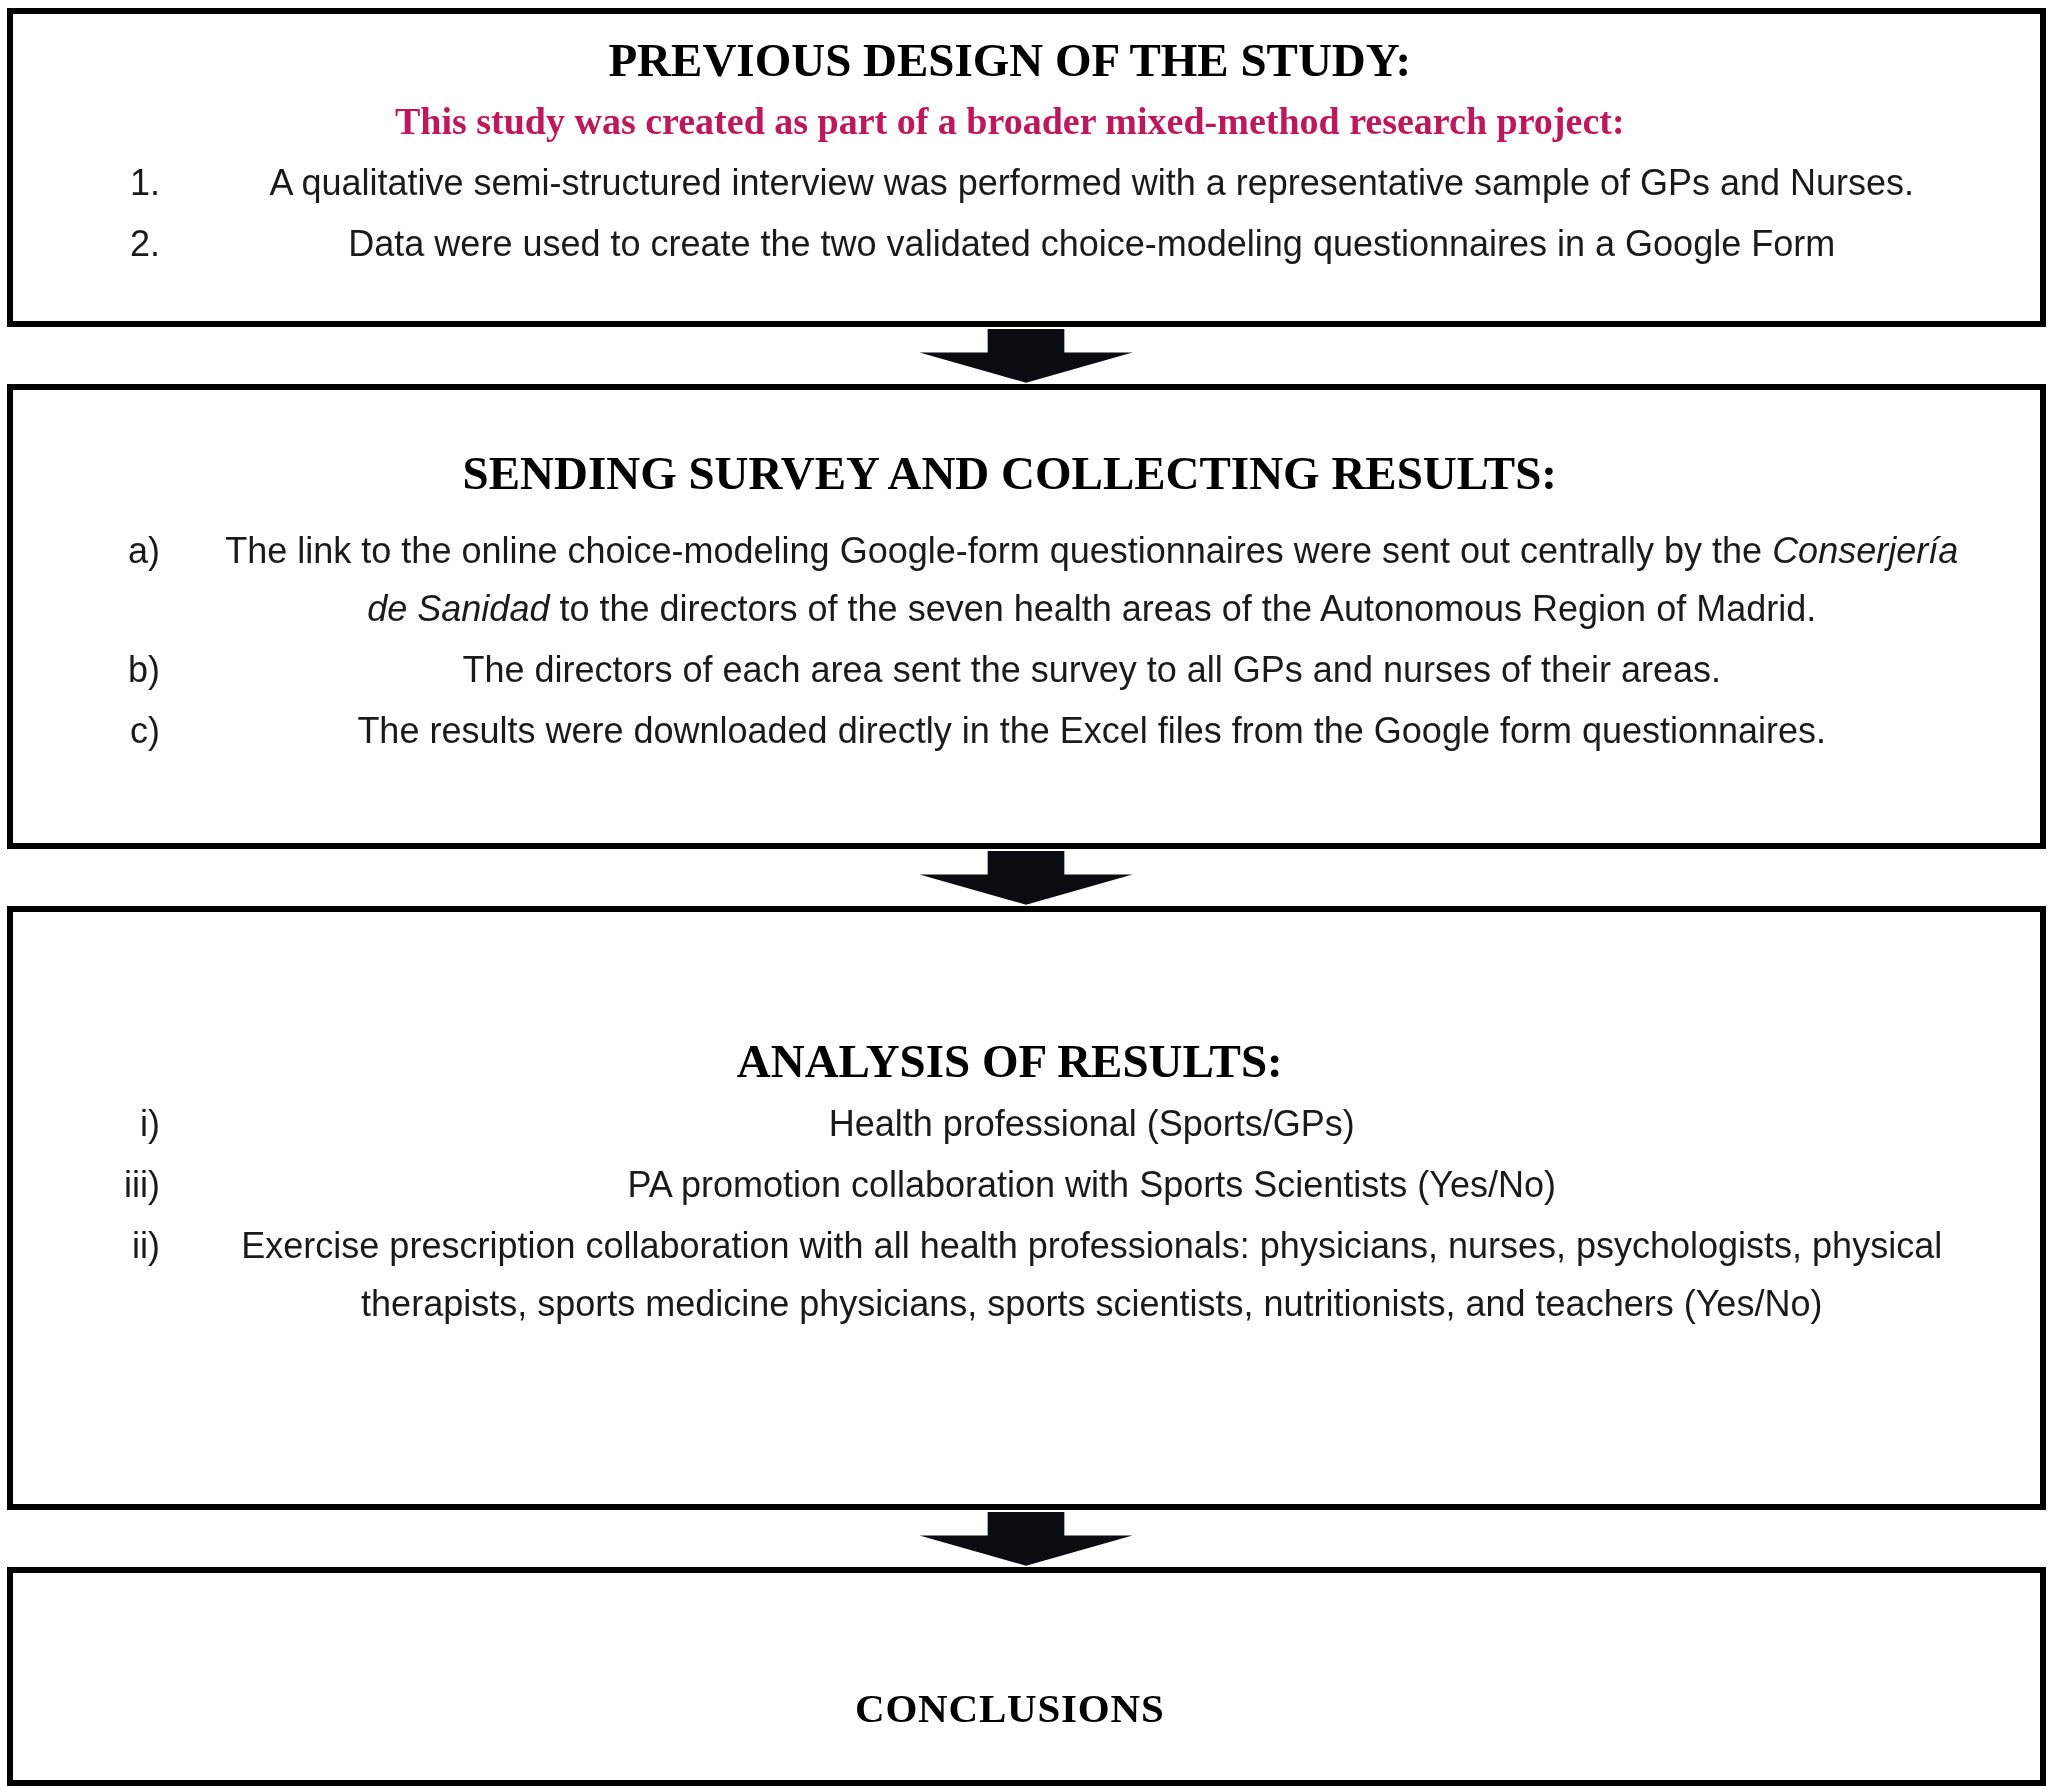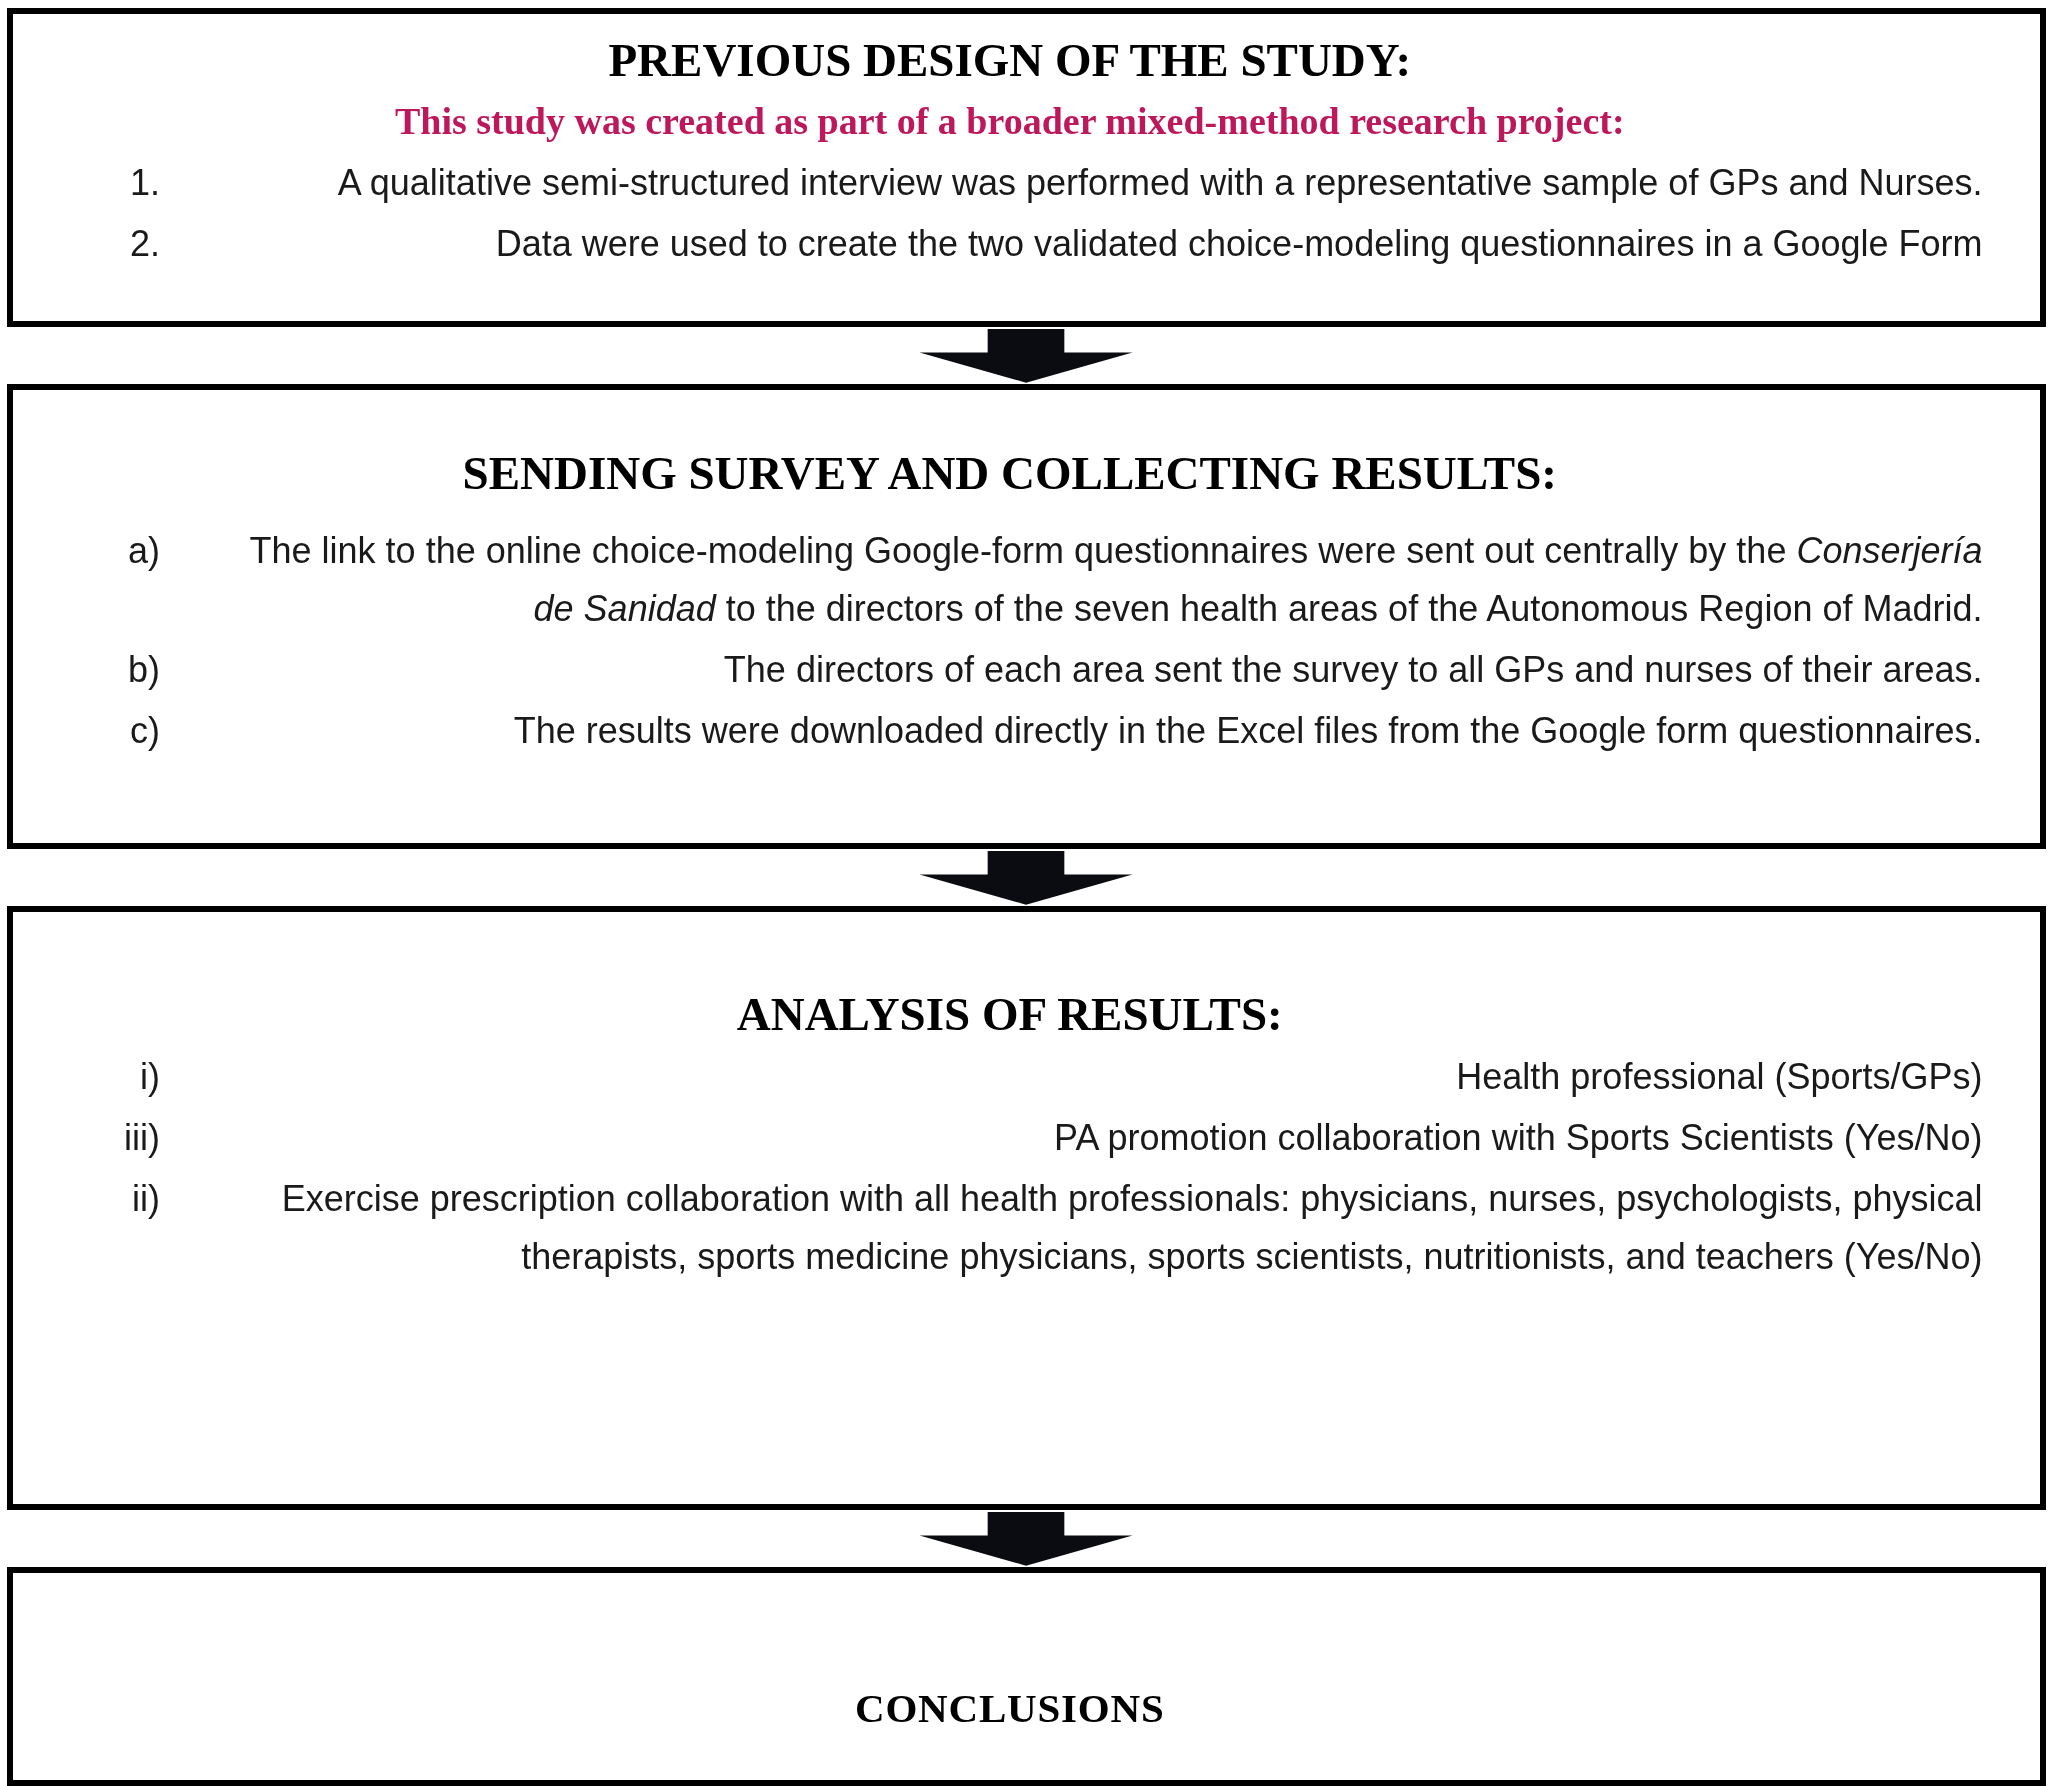--- a/index.html
+++ b/index.html
@@ -40,27 +40,27 @@
   .list { width: 100%; }
   .row {
     display: grid;
     grid-template-columns: 123px 1fr;
     column-gap: 41px;
     font-size: 36px;
     line-height: 1.6;
     margin-bottom: 3.3px;
   }
   .marker { text-align: right; white-space: nowrap; }
-  .text { text-align: right; }
+  .text { text-align: center; }
   .it { font-style: italic; }
 
   .box-1 { min-height: 319px; }
   .box-2 { min-height: 465px; padding-top: 49px; }
   .box-2 .box-title { margin-bottom: 15px; text-align: center; }
-  .box-3 { min-height: 604px; padding-top: 68px; }
+  .box-3 { min-height: 604px; padding-top: 115px; }
   .box-4 { min-height: 219px; padding-top: 106px; }
   .box-4 .box-title { font-size: 41px; letter-spacing: 0.8px; text-align: center; }
 
   .arrow-wrap {
     height: 57px;
     display: flex;
     align-items: center;
     justify-content: center;
   }
   .arrow {

